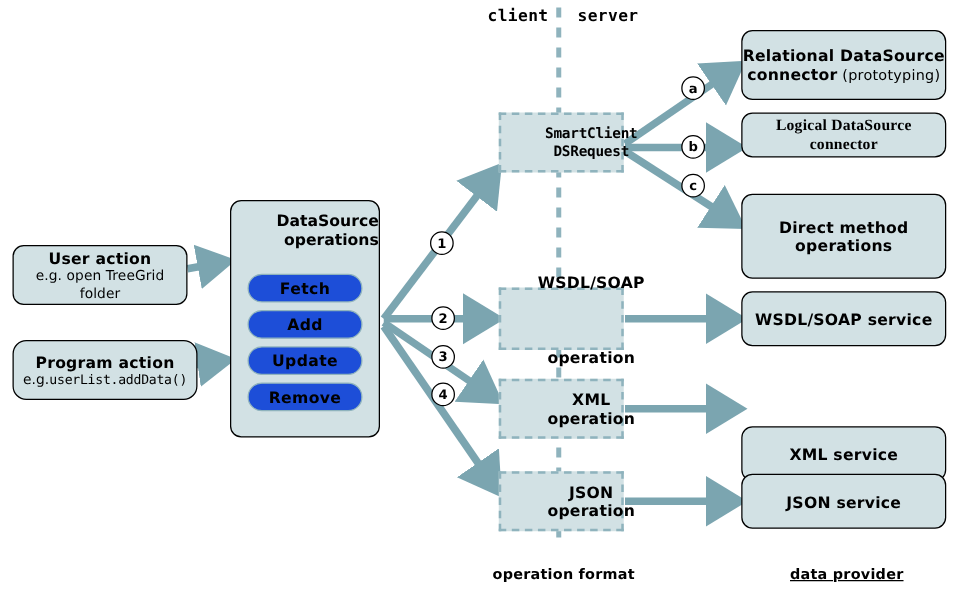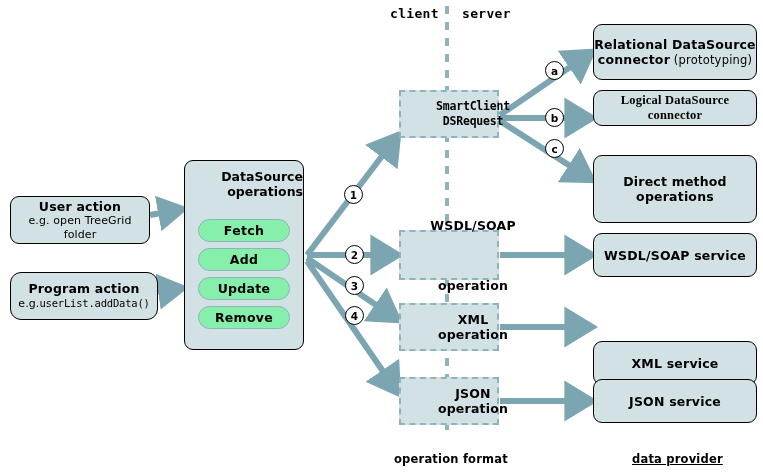--- a/index.html
+++ b/index.html
@@ -70,21 +70,21 @@
     font-size: 10.5px;
     letter-spacing: -0.2px;
   }
   .lightnote {
     font-weight: normal;
     font-size: 11.5px;
   }
   .pill {
     position: absolute;
     box-sizing: border-box;
-    background: #86efac;
+    background: #1d4ed8;
     border: 1px solid #8fb3bd;
     border-radius: 13px;
     display: flex;
     align-items: center;
     justify-content: center;
     font-weight: bold;
     font-size: 12.5px;
     color: #000;
     letter-spacing: 0.3px;
   }

